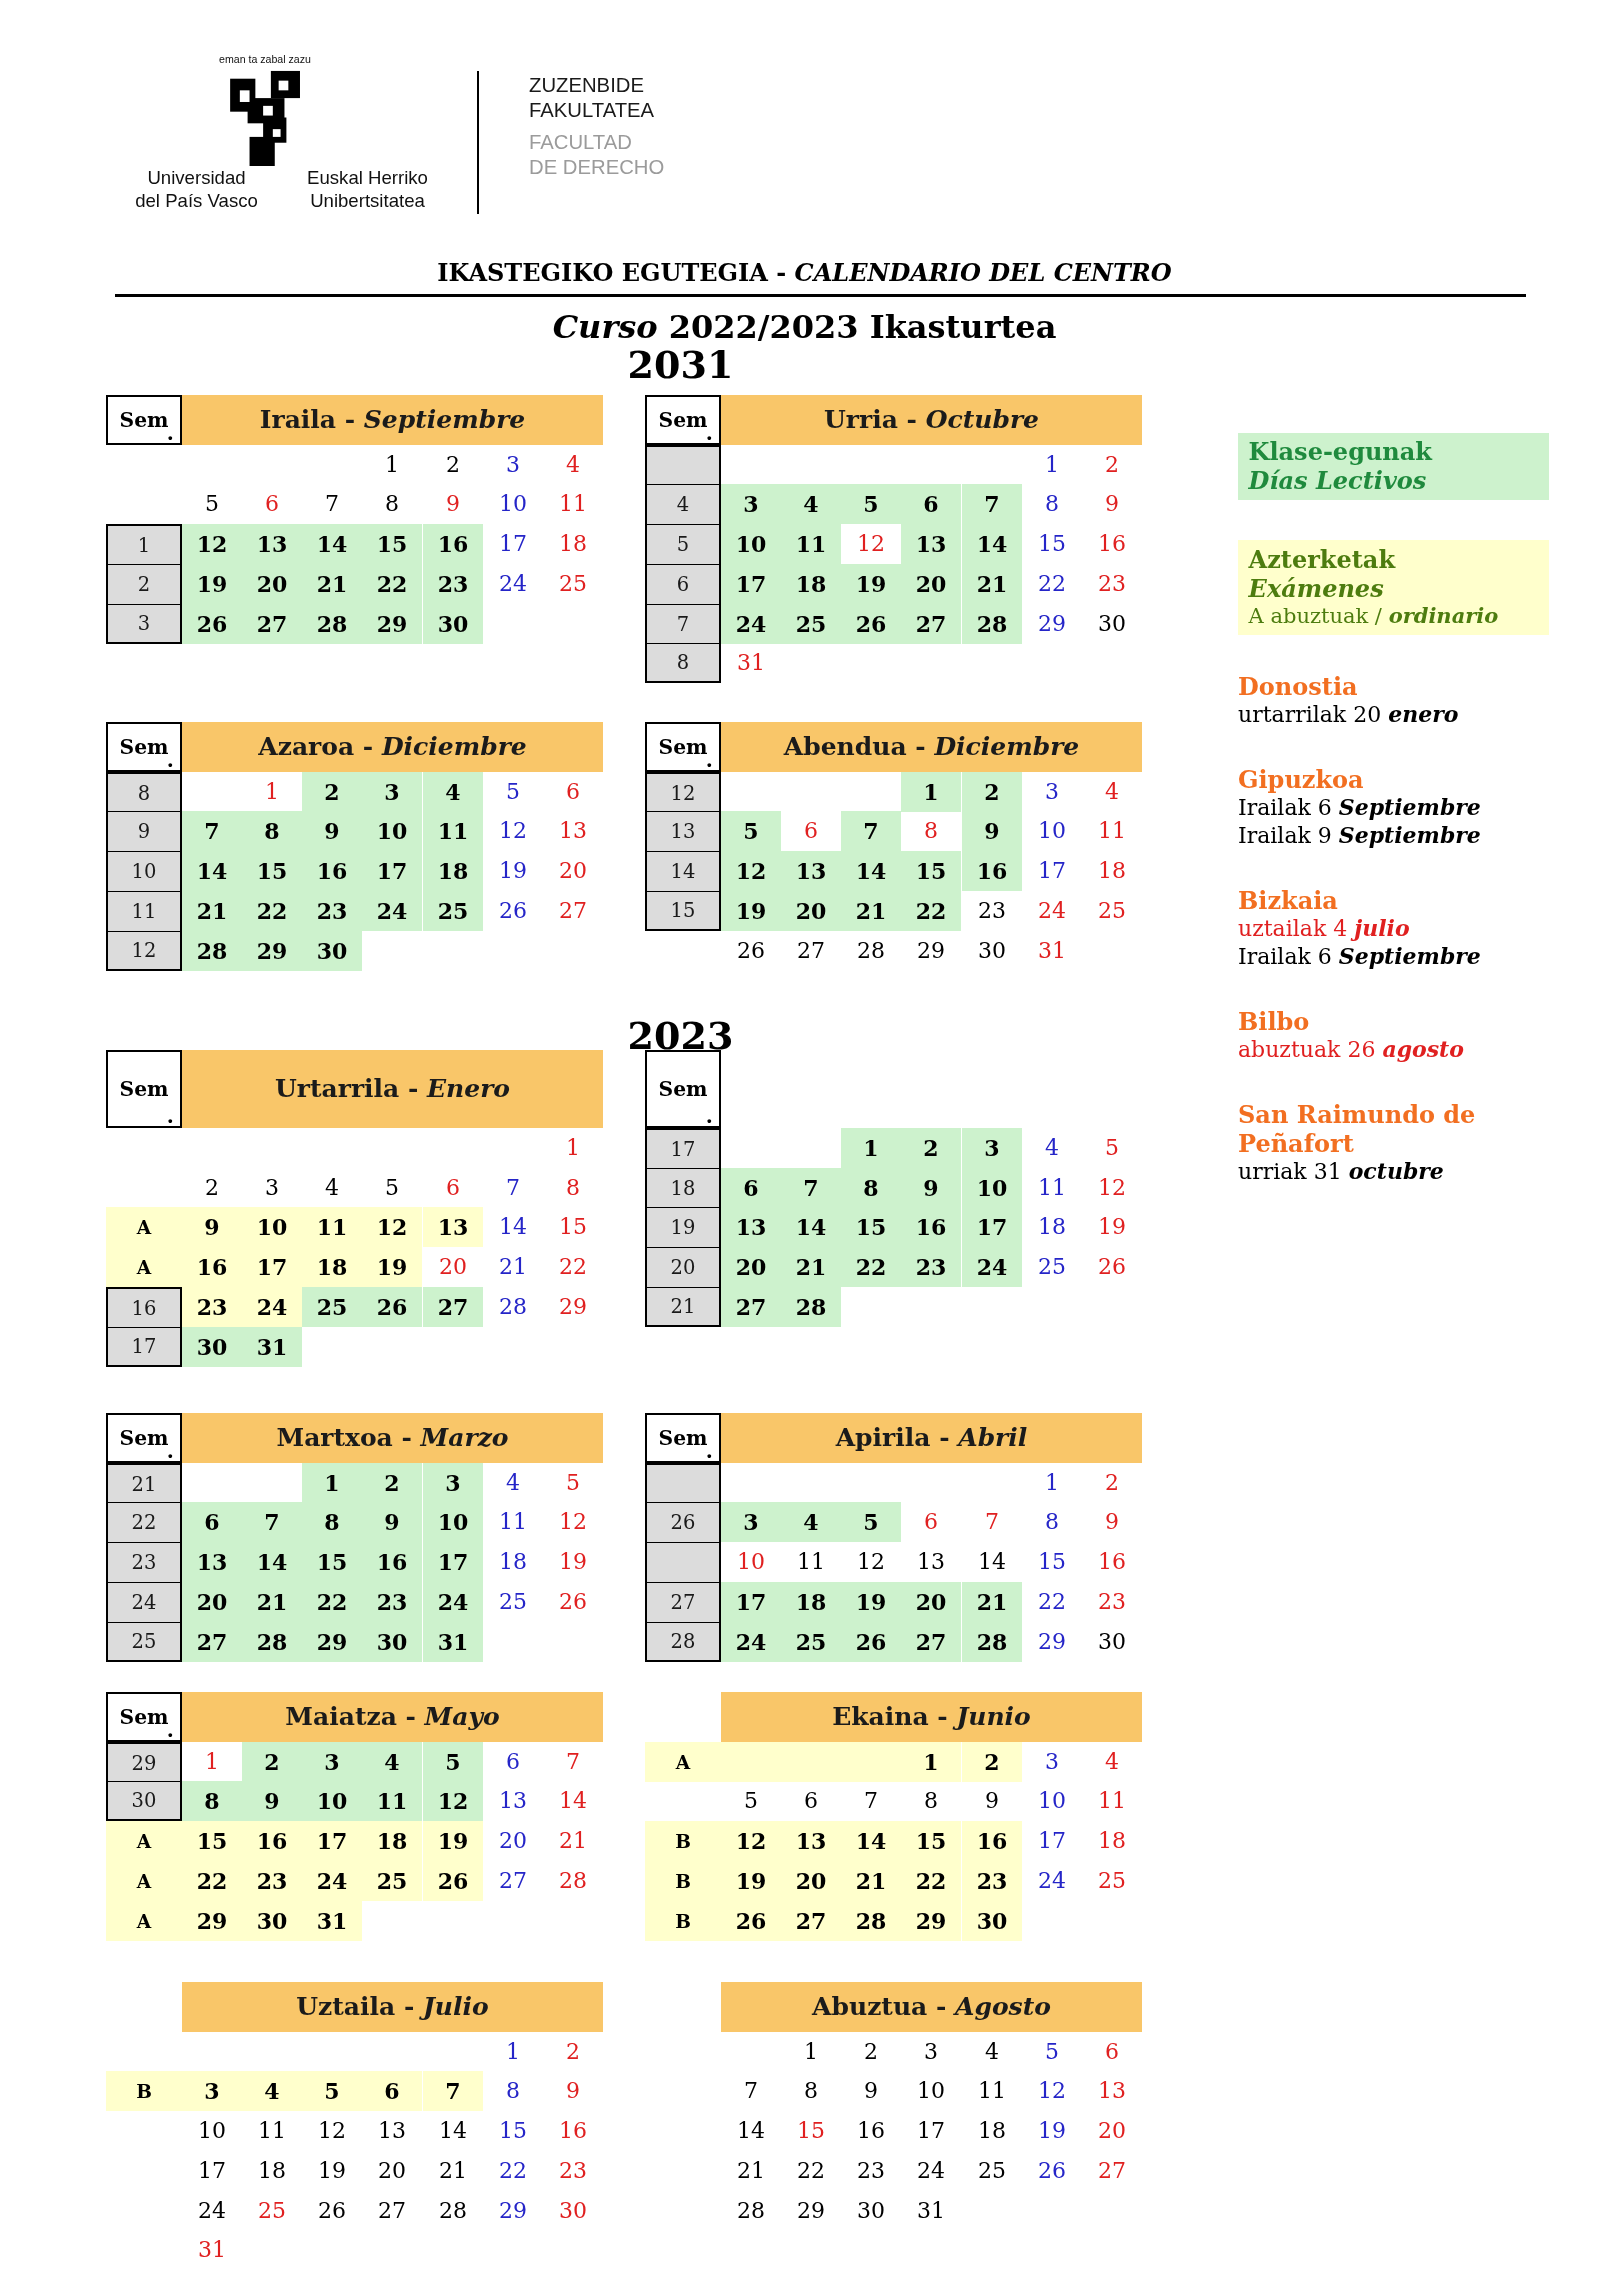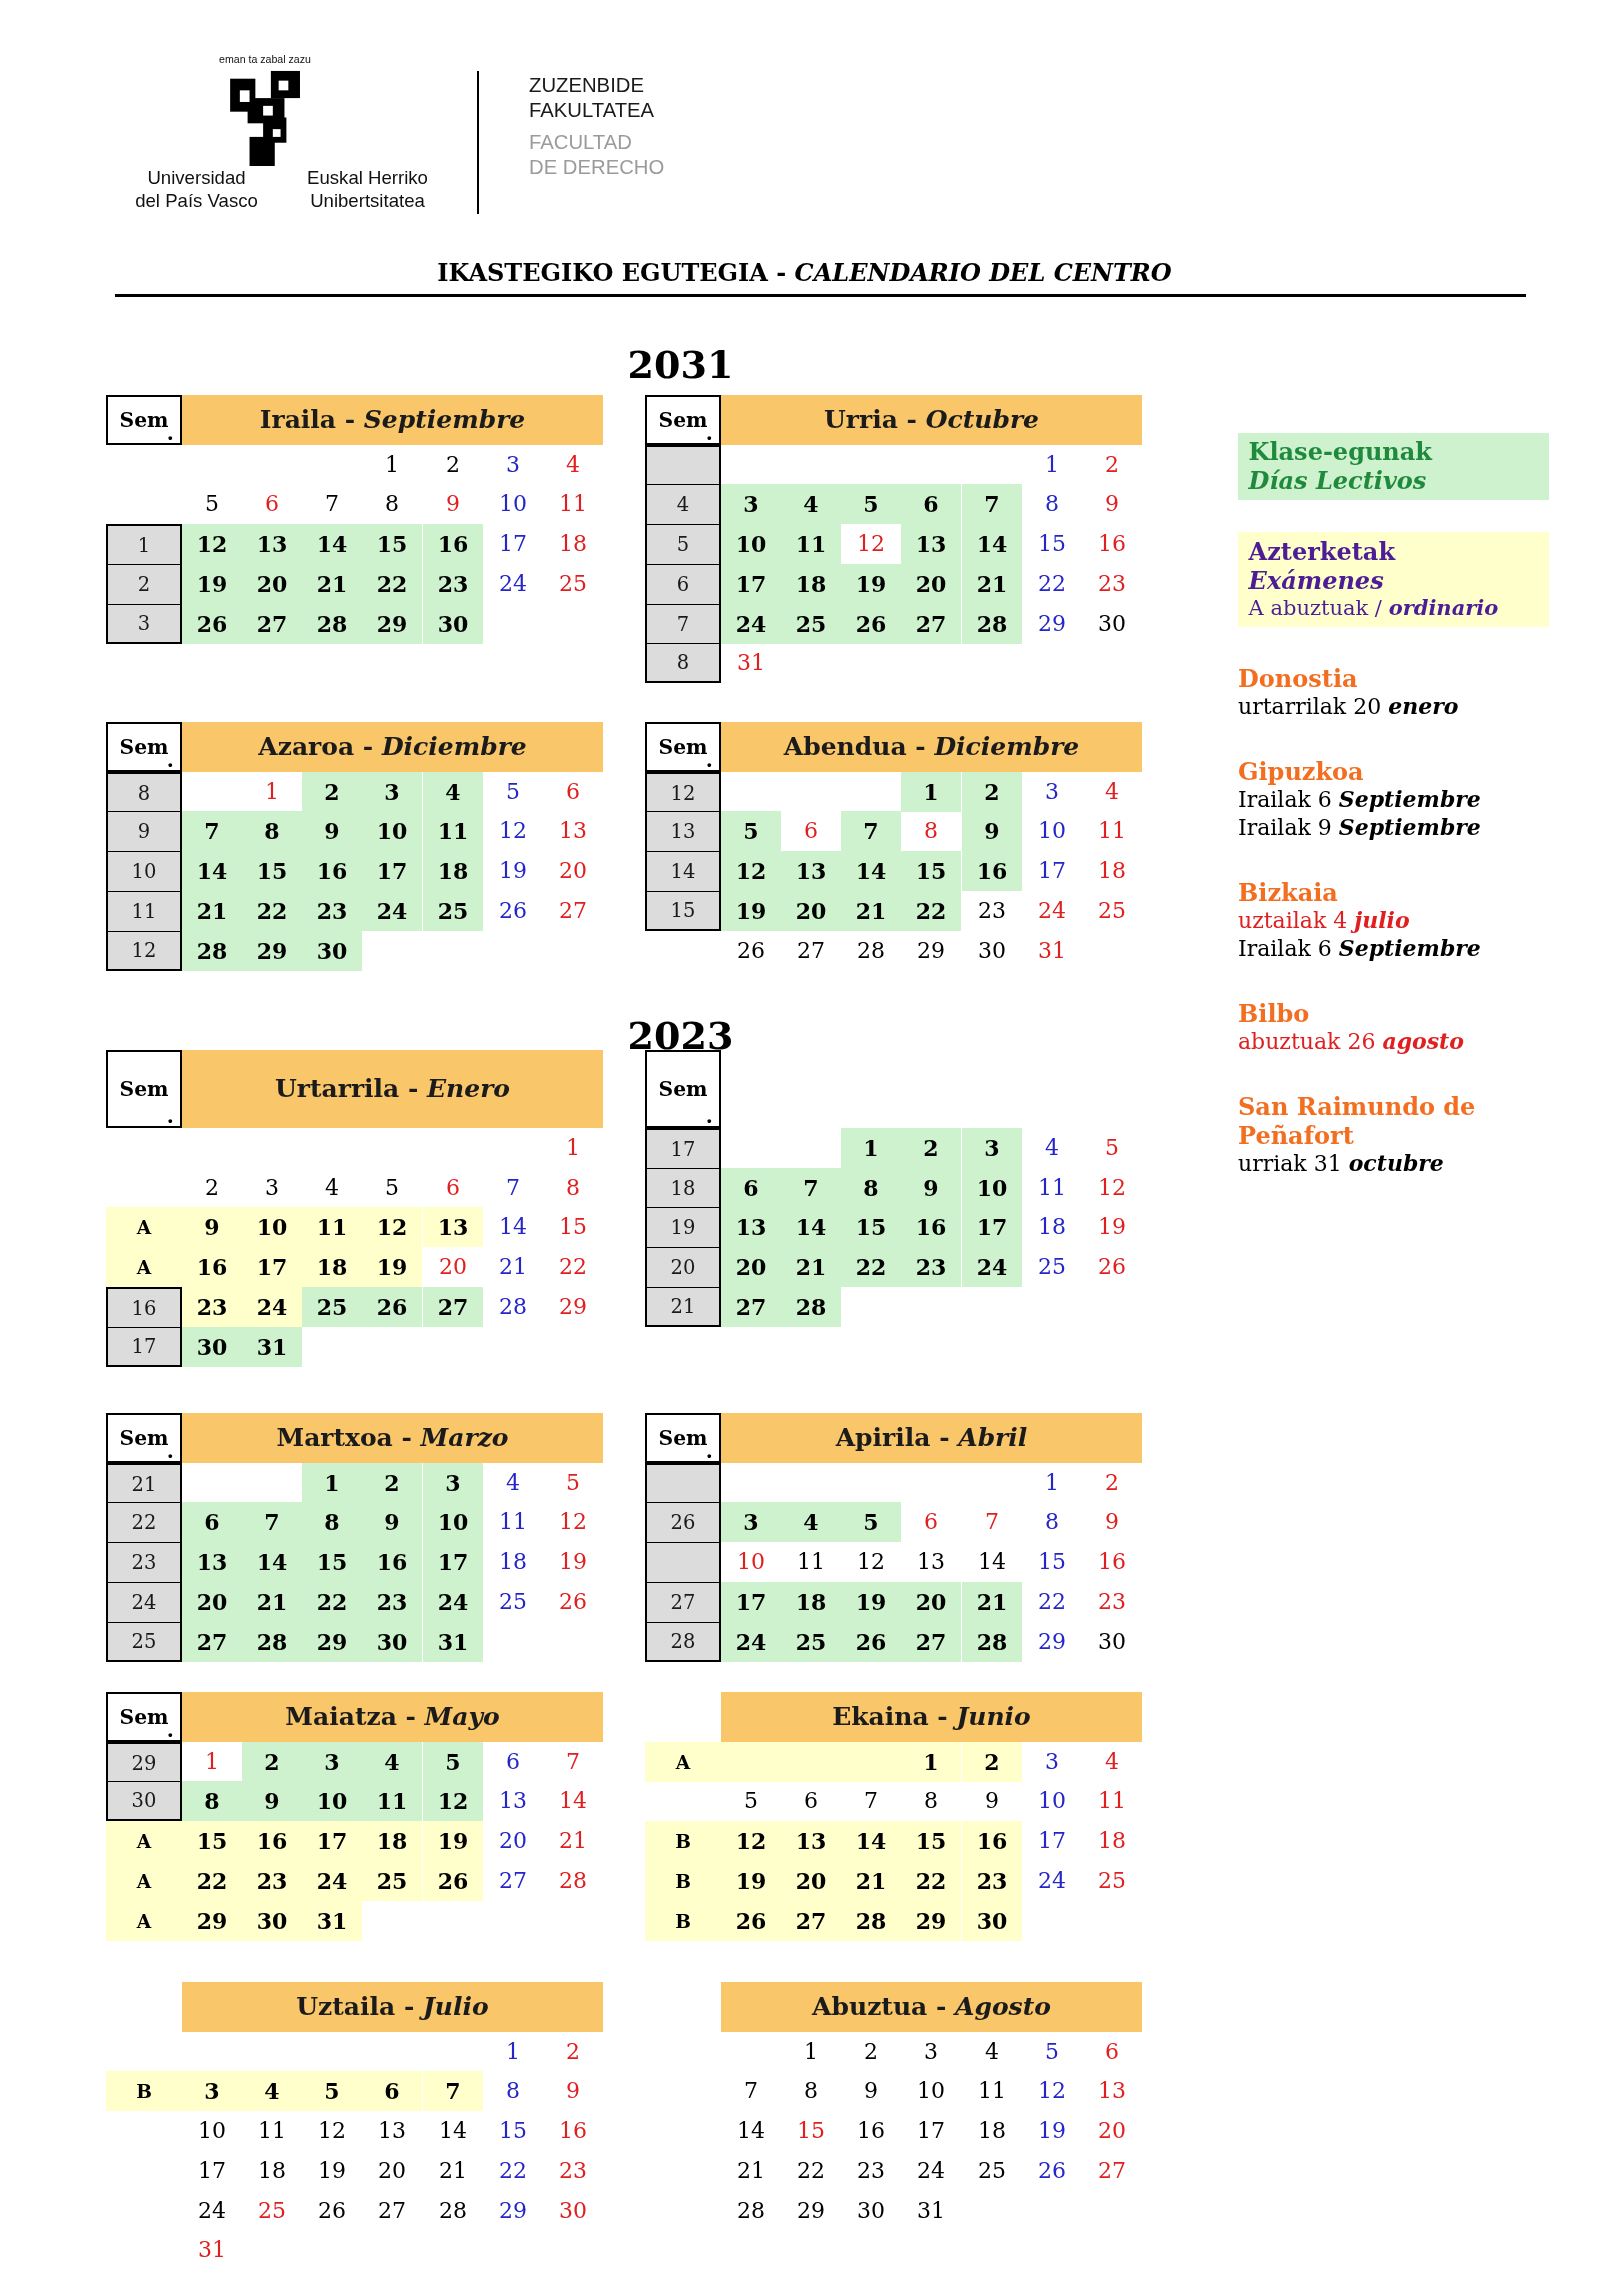--- a/index.html
+++ b/index.html
@@ -60,22 +60,22 @@
   .cell.s{color:var(--saturday_blue);}
   .cell.r{color:var(--holiday_red);}
   .bg-g{background:var(--lective_green_bg);}
   .bg-y{background:var(--exam_yellow_bg);}
 
   
   #legend{position:absolute;left:1238px;top:433px;width:311px;}
   .lg-green{background:var(--lective_green_bg);color:var(--legend_green_text);
             font-weight:bold;font-size:24px;line-height:29px;padding:4.4px 10.6px;}
   .lg-green .it{font-style:italic;}
-  .lg-yellow{background:var(--exam_yellow_bg);margin-top:32px;padding:5.3px 10.6px;
-             font-size:21px;line-height:26.5px;color:#4c1d95;}
+  .lg-yellow{background:var(--exam_yellow_bg);margin-top:40px;padding:5.3px 10.6px;
+             font-size:21px;line-height:26.5px;color:#4d7c0f;}
   .lg-yellow .h1{font-weight:bold;font-size:24px;line-height:29px;}
   .lg-yellow .h2{font-weight:bold;font-style:italic;font-size:24px;line-height:29px;}
   .emb{font-weight:bold;font-style:italic;}
   .lsec{margin-top:37px;}
   .lsec-title{color:var(--legend_orange_text);font-weight:bold;font-size:24px;line-height:29px;}
   .lsec-line{font-size:22px;line-height:27.4px;color:#000;}
   .lsec-line.red{color:var(--holiday_red);}
 </style>
 </head>
 <body>
@@ -111,20 +111,23 @@
     <div class="fac-es">
       <span>FACULTAD</span><br>
       <span>DE DERECHO</span>
     </div>
   </div>
 
   <div class="title1">
     <span>IKASTEGIKO EGUTEGIA</span><span> - </span><i>CALENDARIO DEL CENTRO</i>
   </div>
   <div class="title-rule"></div>
+  <div class="title2">
+    <i>Curso</i><span> 2022/2023 Ikasturtea</span>
+  </div>
   <div class="year-head y2022">2031</div>
   <div class="year-head y2023">2023</div>
 
   <div id="calendars">
       <div class="month-block" style="left: 106px; top: 395px; height: 248px;">
         <div class="sem-head" style="height: 50px;">
           <span>Sem</span>
           <span class="dot">.</span>
         </div>
         <div class="mhead" style="height: 50px; line-height: 50px;"><span>Iraila - </span><i>Septiembre</i></div>

